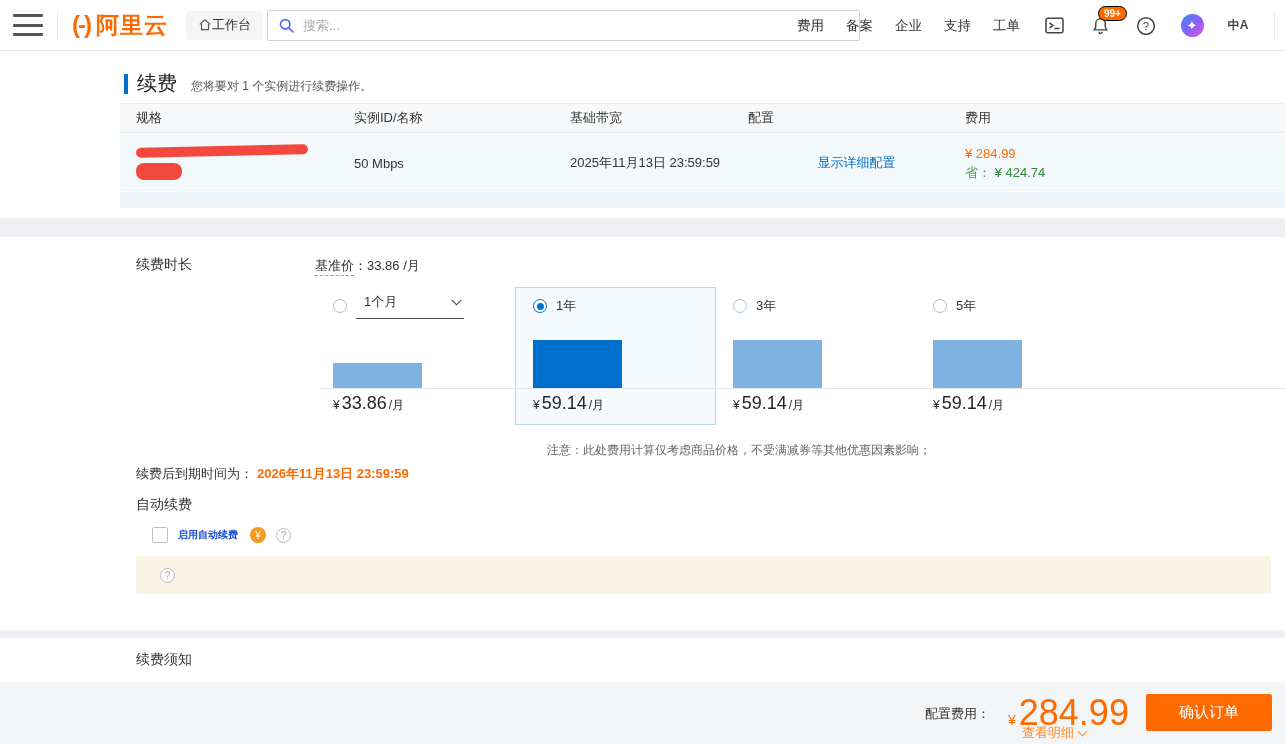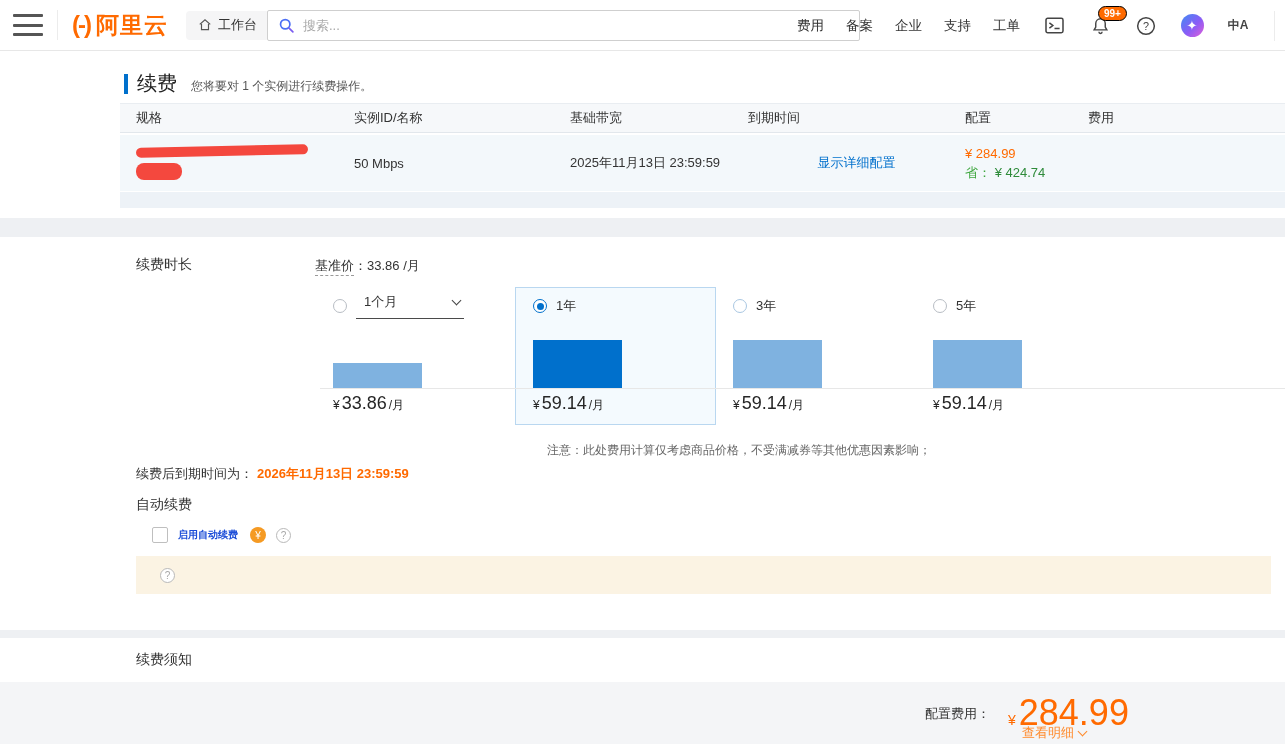--- a/index.html
+++ b/index.html
@@ -10,21 +10,21 @@
   
   .topnav { position:absolute; top:0; left:0; width:100%; height:51px; background:#fff;
             border-bottom:1px solid #e7e7e7; display:flex; align-items:center; z-index:10; }
   .hamburger { width:30px; height:22px; margin-left:13px; display:flex; flex-direction:column;
                justify-content:space-between; cursor:pointer; background:none; border:none; }
   .hamburger span { display:block; height:3px; background:#555; border-radius:1px; }
   .vdiv { width:1px; height:30px; background:#ececec; margin:0 14px; }
   .logo { display:flex; align-items:center; cursor:pointer; }
   .logo-mark { color:#ff6a00; font-weight:bold; font-size:24px; letter-spacing:-2px; margin-right:6px; }
   .logo-text { color:#ff6a00; font-weight:bold; font-size:23px; letter-spacing:1px; }
-  .workbench { display:flex; align-items:center; gap:6px; background:#f5f5f6; border:none;
+  .workbench { display:flex; align-items:center; gap:0; background:#f5f5f6; border:none;
                border-radius:4px; height:29px; padding:0 12px; margin-left:18px; font-size:13px;
                color:#333; cursor:pointer; }
   .searchbox { position:absolute; left:267px; top:10px; width:593px; height:31px;
                border:1px solid #cfcfcf; border-radius:2px; background:#fff;
                display:flex; align-items:center; padding:0 10px; }
   .searchbox input { border:none; outline:none; flex:1; font-size:13px; color:#333;
                      margin-left:8px; font-family:inherit; background:transparent; }
   .searchbox input::placeholder { color:#a8a8a8; }
   .nav-right { position:absolute; right:8px; top:0; height:51px; display:flex; align-items:center; gap:22px; }
   .nav-link { font-size:13.5px; color:#333; cursor:pointer; background:none; border:none; font-family:inherit; }
@@ -187,21 +187,20 @@
   <section class="sec1">
     <div class="title-row">
       <span class="accent"></span>
       <span class="page-title">续费</span>
       <span class="page-subtitle">您将要对 1 个实例进行续费操作。</span>
     </div>
     <div class="thead">
       <span>规格</span>
       <span>实例ID/名称</span>
       <span>基础带宽</span>
-      <span>到期时间</span>
       <span>配置</span>
       <span>费用</span>
     </div>
     <div class="trow">
       <div class="redact-wrap">
         <div class="redact1"></div>
         <div class="redact2"></div>
       </div>
       <span>50 Mbps</span>
       <span>2025年11月13日 23:59:59</span>
@@ -290,15 +289,16 @@
 
   <footer class="footerbar">
     <span class="fee-label">配置费用：</span>
     <span class="fee-amount">
       <span class="cur">¥</span><span class="num">284.99</span>
     </span>
     <button class="detail-link">
       <span>查看明细</span>
       <span class="chev"></span>
     </button>
+    <button class="confirm-btn">确认订单</button>
   </footer>
 
 </div>
 
 </body></html>

